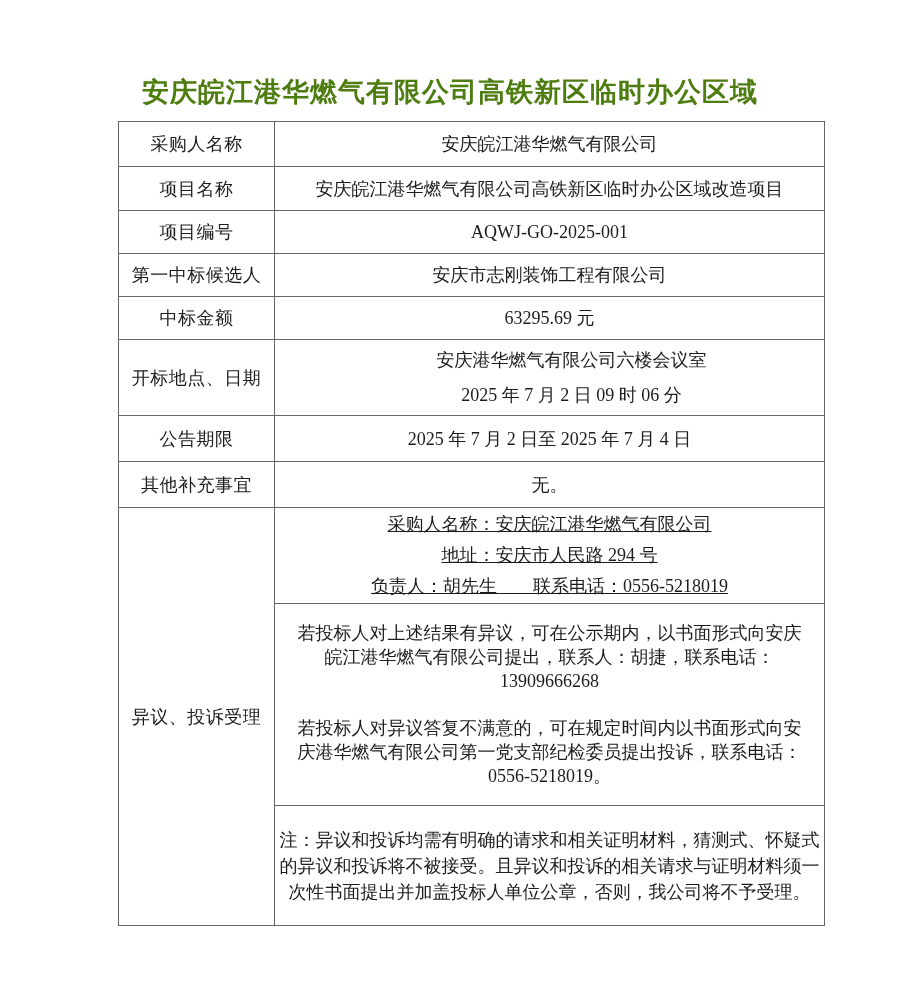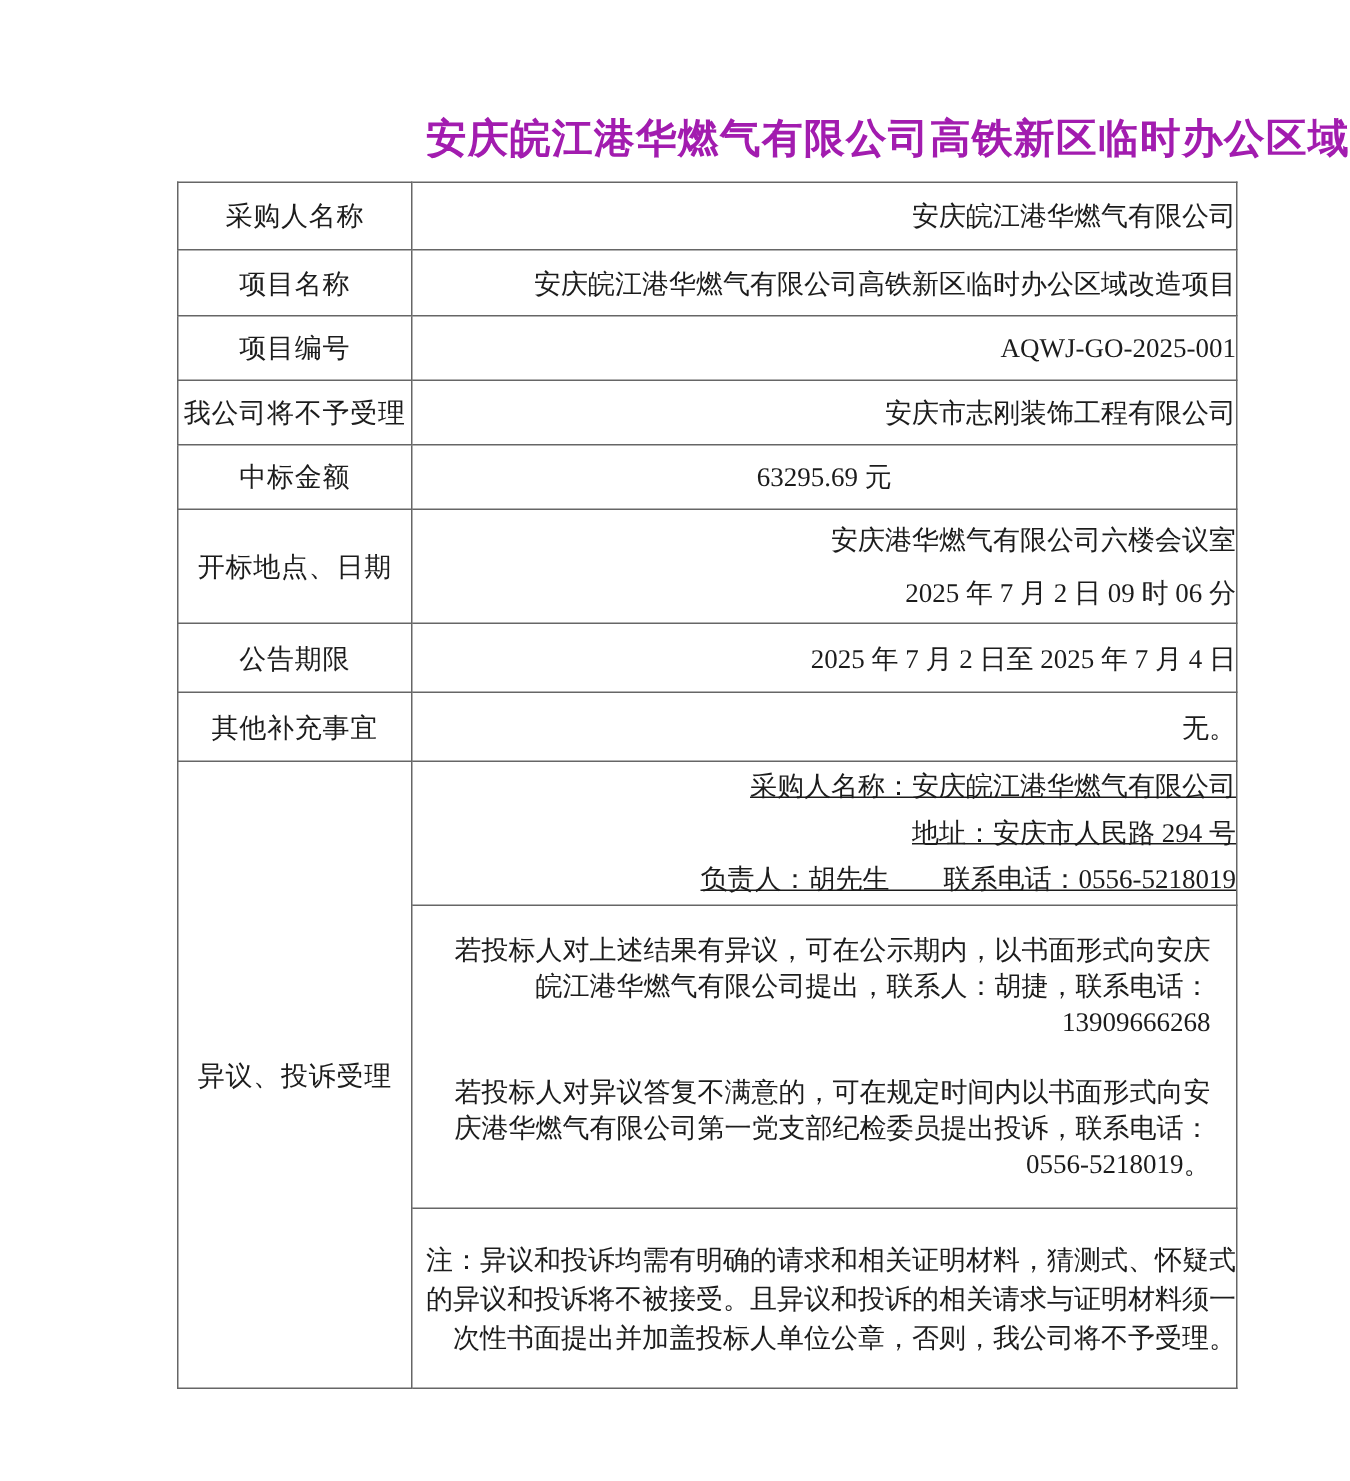--- a/index.html
+++ b/index.html
@@ -11,25 +11,25 @@
     position: relative;
     width: 900px;
     height: 987px;
     background: #ffffff;
     font-family: "Liberation Serif", "DejaVu Serif", serif;
     color: #1c1c1c;
     overflow: hidden;
   }
   .title {
     padding-top: 68px;
-    text-align: right;
+    text-align: center;
     font-size: 27px;
     font-weight: bold;
     line-height: 49px;
-    color: #a21caf;
+    color: #4d7c0f;
   }
   .title div { letter-spacing: 1px; }
 
   table.notice {
     margin: 4px 0 0 118px;
     width: 707px;
     border-collapse: collapse;
     table-layout: fixed;
   }
   table.notice td {
@@ -40,21 +40,21 @@
   }
   td.lbl {
     width: 155px;
     text-align: center;
     letter-spacing: 0.5px;
     margin-top: 12px;
   }
   td.val {
     padding-left: 12px;
     padding-right: 10px;
-    text-align: right;
+    text-align: center;
   }
   td.val.center { text-align: center; padding-left: 0; }
 
   .h44 { height: 44px; }
   .h43 { height: 43px; }
   .h42 { height: 42px; }
   .h75 { height: 75px; }
   .h45 { height: 45px; }
   .h95 { height: 95px; }
   .h147 { height: 147px; }
@@ -97,21 +97,21 @@
       <td class="lbl h43">项目名称</td>
       <td class="val">安庆皖江港华燃气有限公司高铁新区临时办公区域改造项目</td>
     </tr>
 
     <tr>
       <td class="lbl h42">项目编号</td>
       <td class="val">AQWJ-GO-2025-001</td>
     </tr>
 
     <tr>
-      <td class="lbl h42">我公司将不予受理</td>
+      <td class="lbl h42">第一中标候选人</td>
       <td class="val">安庆市志刚装饰工程有限公司</td>
     </tr>
 
     <tr>
       <td class="lbl h42">中标金额</td>
       <td class="val center">63295.69 元</td>
     </tr>
 
     <tr>
       <td class="lbl h75">开标地点、日期</td>

